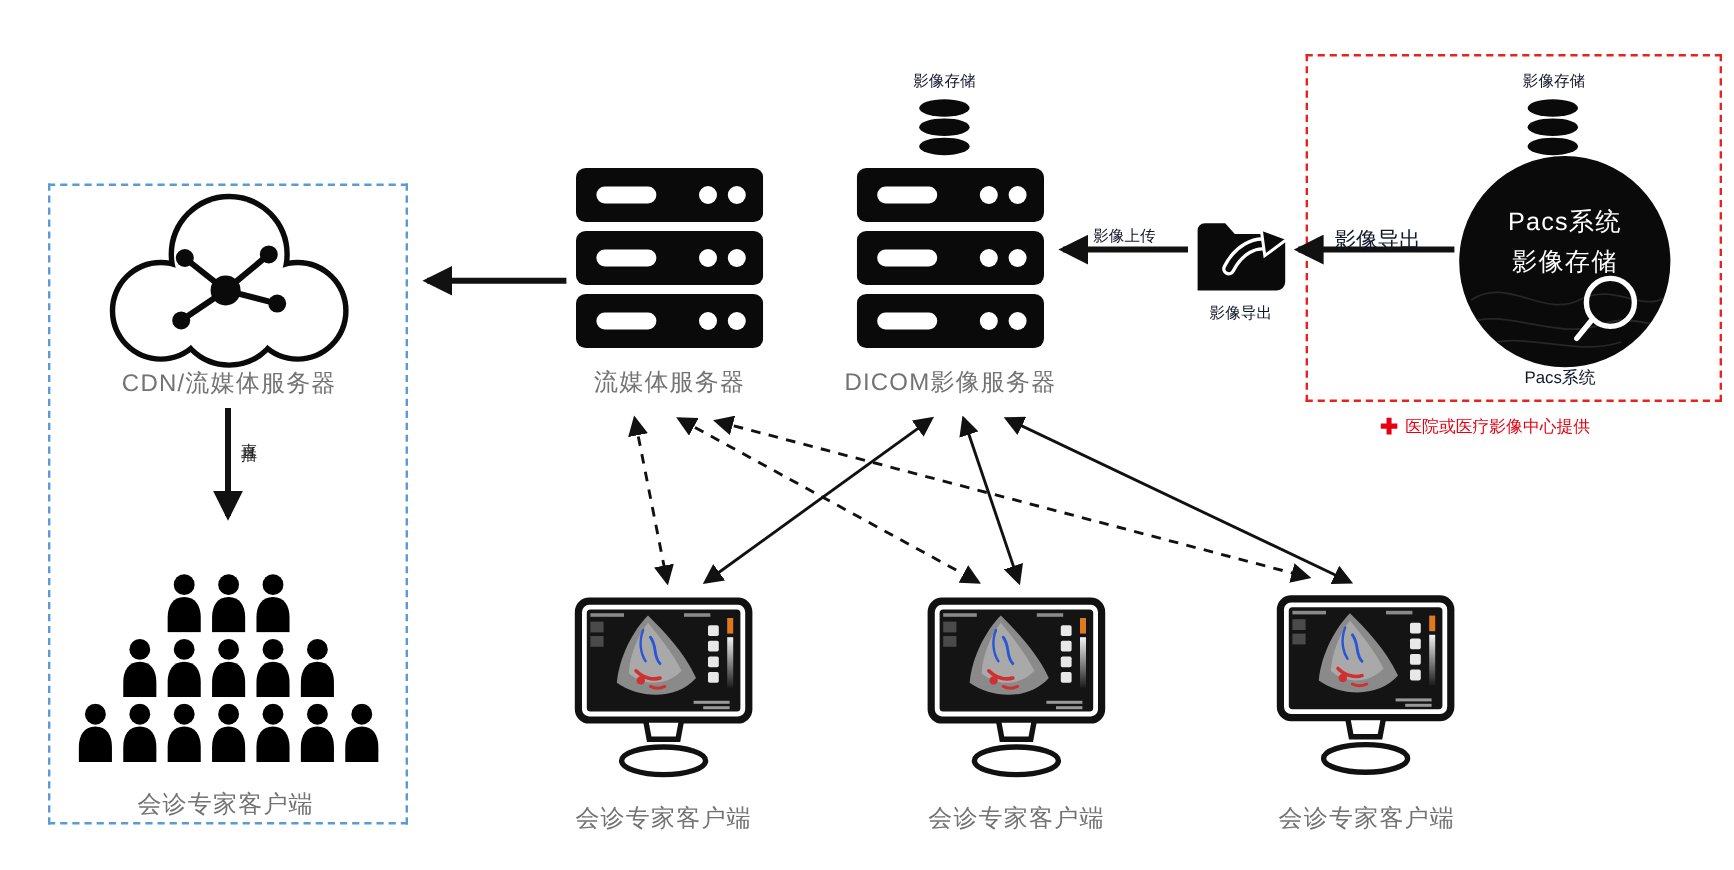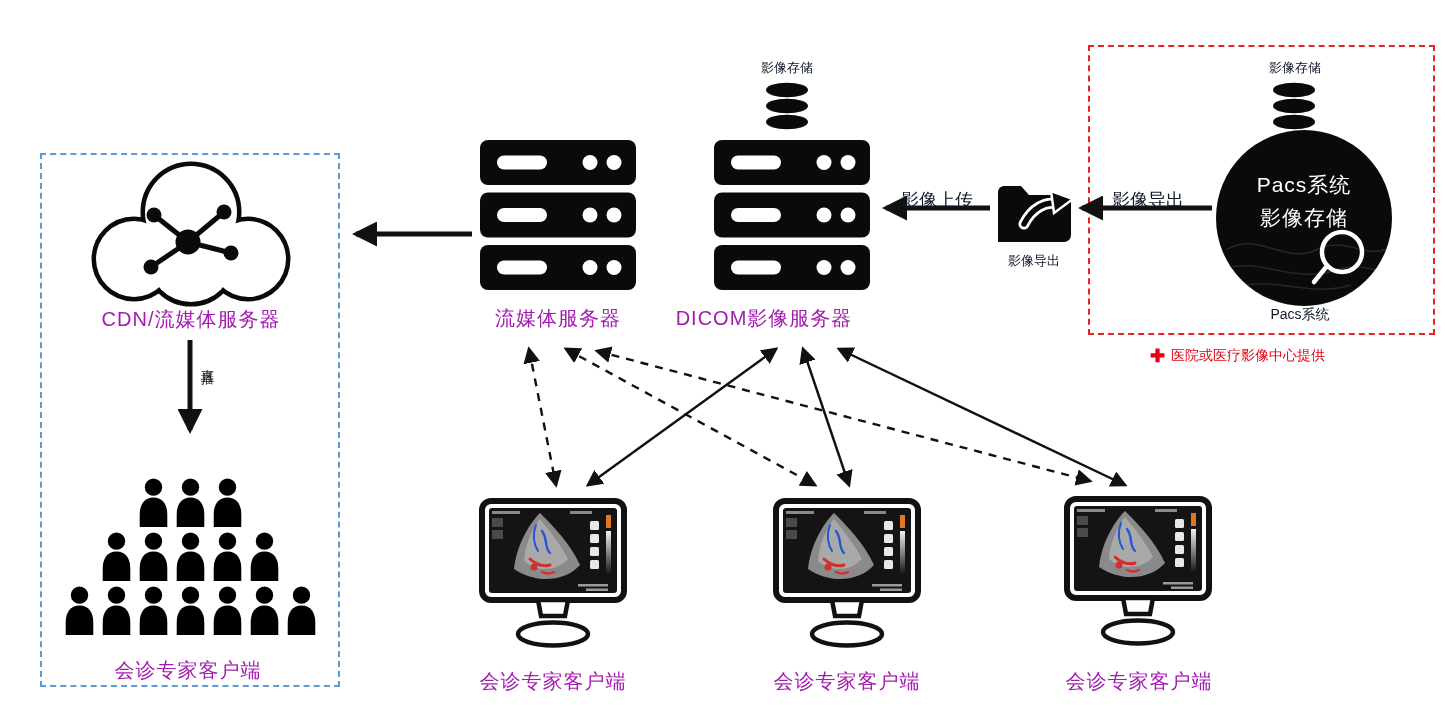--- a/index.html
+++ b/index.html
@@ -7,21 +7,21 @@
   body { font-family:"Liberation Sans", sans-serif; }
   .canvas { position:relative; width:1445px; height:725px; background:#fff; overflow:hidden; }
 
   .arrows { position:absolute; left:0; top:0; z-index:1; pointer-events:none; }
 
   .red-box  { position:absolute; left:1088px; top:45px;  width:347px; height:290px; border:2px dashed #e8231f; z-index:0; }
   .blue-box { position:absolute; left:40px;  top:153px; width:300px; height:534px; border:2px dashed #5b9bd5; z-index:0; }
 
   .abs { position:absolute; z-index:2; }
 
-  .label { position:absolute; z-index:3; transform:translateX(-50%); font-size:20px; color:#a21caf; white-space:nowrap; letter-spacing:1px; }
+  .label { position:absolute; z-index:3; transform:translateX(-50%); font-size:20px; color:#737373; white-space:nowrap; letter-spacing:1px; }
   .small-label { position:absolute; z-index:3; transform:translateX(-50%); font-size:13px; color:#0f172a; white-space:nowrap; }
 
   .live-label { position:absolute; z-index:3; left:198px; top:358px; writing-mode:vertical-rl; font-size:13.5px; color:#222; letter-spacing:3px; }
 
   .provider-note { position:absolute; z-index:3; left:1150px; top:347px; display:flex; align-items:center; gap:6px; color:#e60012; font-size:14px; white-space:nowrap; }
   .provider-note .plus { font-size:18px; font-weight:bold; line-height:1; }
 
   .pacs-circle { position:absolute; z-index:2; left:1216px; top:130px; width:176px; height:176px; border-radius:50%;
                  background:#0a0a0a; color:#fff; overflow:hidden;
                  display:flex; flex-direction:column; align-items:center; justify-content:center; gap:5px; padding-bottom:34px; }
@@ -234,27 +234,27 @@
     </svg>
   <div class="label" style="left:558px;top:305px">流媒体服务器</div>
 
   <div class="small-label" style="left:787px;top:59px">影像存储</div>
   <svg class="abs" style="left:764px;top:82px" width="46" height="48" viewBox="0 0 46 48">
       <use href="#db-art"></use>
     </svg>
   <svg class="abs" style="left:714px;top:140px" width="156" height="150" viewBox="0 0 156 150">
       <use href="#server-art"></use>
     </svg>
-  <div class="label" style="left:764px;top:305px">DICOM影像服务器</div>
+  <div class="label" style="left:792px;top:305px">DICOM影像服务器</div>
 
   <svg class="abs" style="left:992px;top:178px" width="84" height="72" viewBox="0 0 84 72">
       <use href="#folder-art"></use>
     </svg>
   <div class="small-label" style="left:1034px;top:252px">影像导出</div>
-  <div class="small-label" style="left:937px;top:188px;font-size:18px">影像上传</div>
+  <div class="small-label" style="left:937px;top:188px;font-size:13px">影像上传</div>
   <div class="small-label" style="left:1148px;top:188px;font-size:18px">影像导出</div>
 
   <div class="small-label" style="left:1295px;top:59px">影像存储</div>
   <svg class="abs" style="left:1271px;top:82px" width="46" height="48" viewBox="0 0 46 48">
       <use href="#db-art"></use>
     </svg>
   <div class="pacs-circle">
     <svg class="pacs-contours" viewBox="0 0 176 176">
       <g fill="none" stroke="#4a4a4a" stroke-width="1.5" opacity="0.45">
         <path d="M10 120 C 40 100 70 135 100 120 C 130 105 150 130 172 118"></path>

